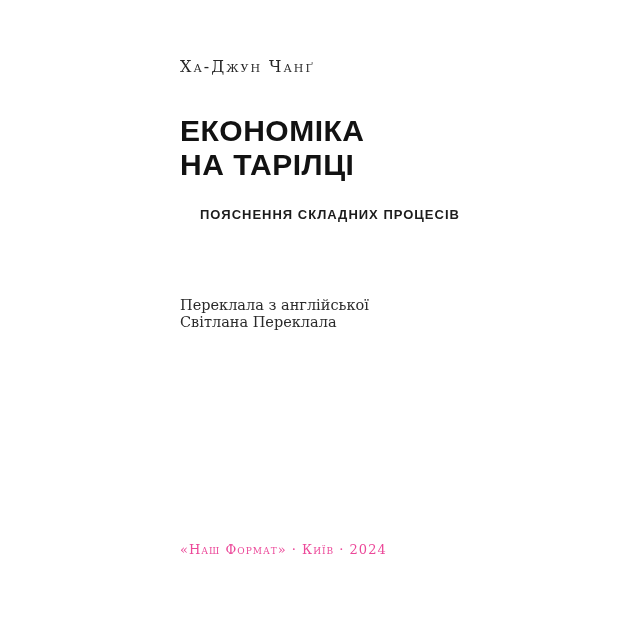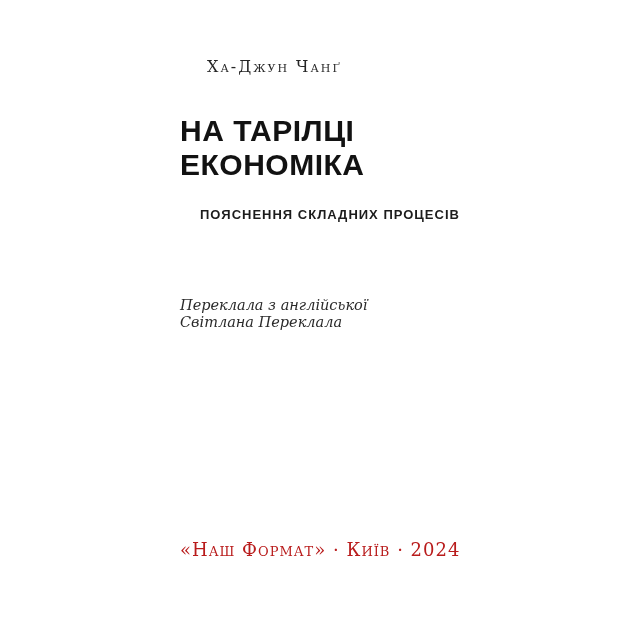--- a/index.html
+++ b/index.html
@@ -22,21 +22,20 @@
     right: 40px;
   }
   .author {
     top: 57px;
     font-family: "DejaVu Serif", "Liberation Serif", serif;
     font-variant: small-caps;
     font-size: 16px;
     letter-spacing: 2px;
     color: #262626;
     line-height: 20px;
-    margin-left: 27px;
   }
   .title {
     top: 114px;
     font-family: "Liberation Sans", sans-serif;
     font-weight: 700;
     font-size: 30px;
     line-height: 34px;
     letter-spacing: 0.5px;
     color: #121212;
     text-transform: uppercase;
@@ -48,45 +47,44 @@
     font-size: 13px;
     line-height: 21px;
     letter-spacing: 1px;
     color: #1c1c1c;
     text-transform: uppercase;
     margin-left: 20px;
   }
   .translator {
     top: 297px;
     font-family: "DejaVu Serif", "Liberation Serif", serif;
-    font-style: italic;
     font-size: 14.5px;
     line-height: 17px;
     color: #2a2a2a;
   }
   .imprint {
     top: 542px;
     font-family: "DejaVu Serif", "Liberation Serif", serif;
     font-variant: small-caps;
-    font-size: 18px;
+    font-size: 13px;
     letter-spacing: 1px;
-    color: #b91c1c;
+    color: #ec4899;
     line-height: 16px;
   }
 </style>
 </head>
 <body>
 
 <div class="page">
 
   <div class="col author">Ха-Джун Чанґ</div>
 
   <div class="col title">
+    <div>ЕКОНОМІКА</div>
     <div>НА ТАРІЛЦІ</div>
-    <div>ЕКОНОМІКА</div>
   </div>
 
   <div class="col subtitle">
     <div>ПОЯСНЕННЯ СКЛАДНИХ ПРОЦЕСІВ</div>
   </div>
 
   <div class="col translator">
     <div>Переклала з англійської</div>
     <div>Світлана Переклала</div>
   </div>

